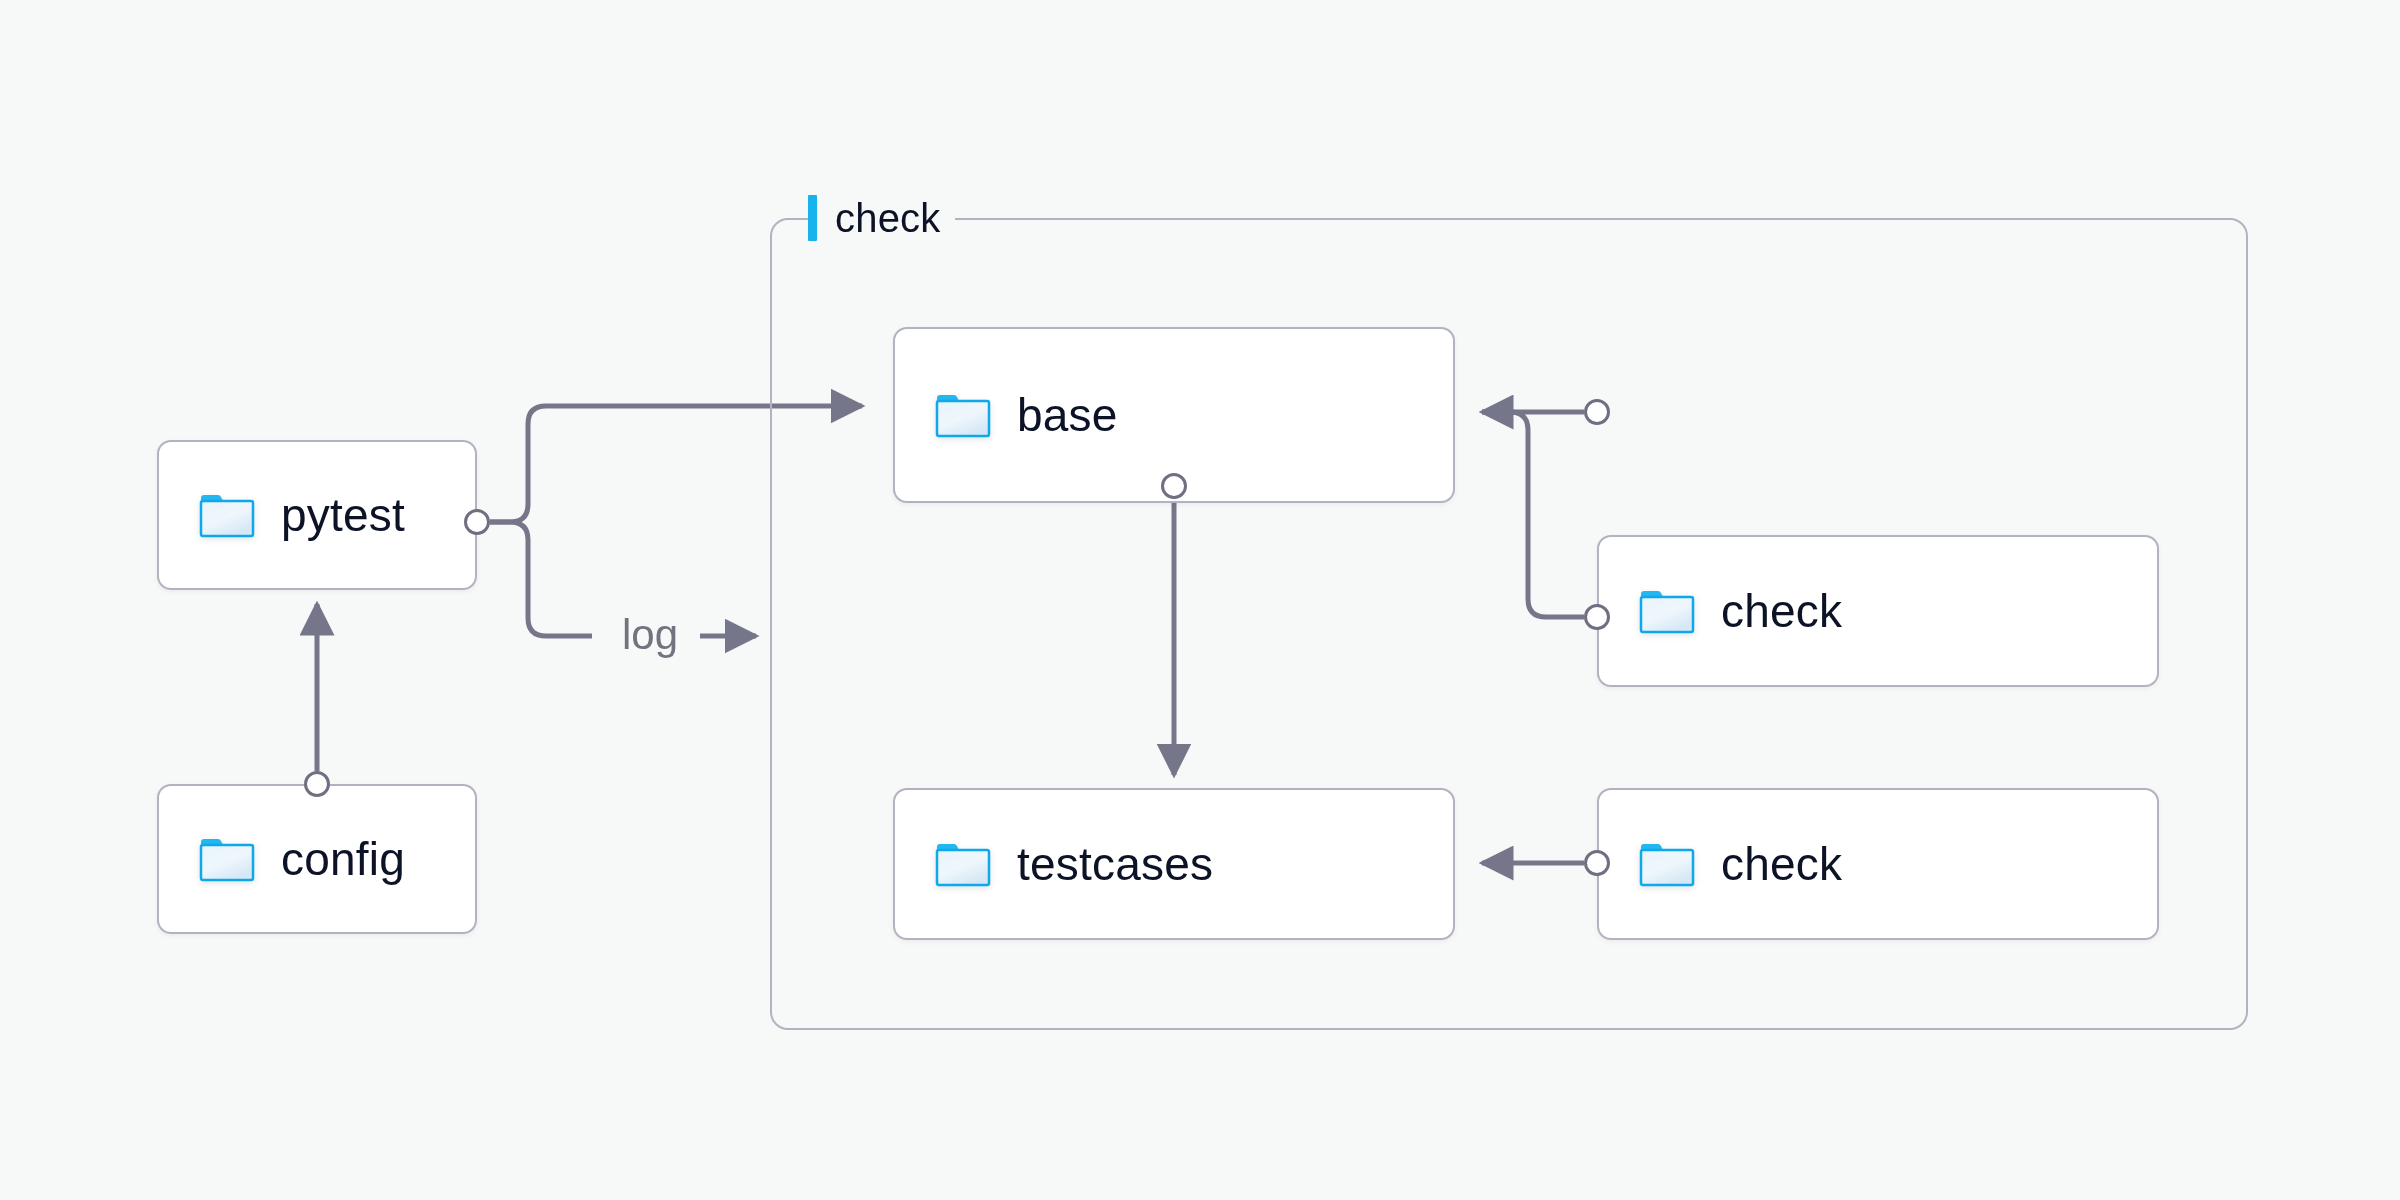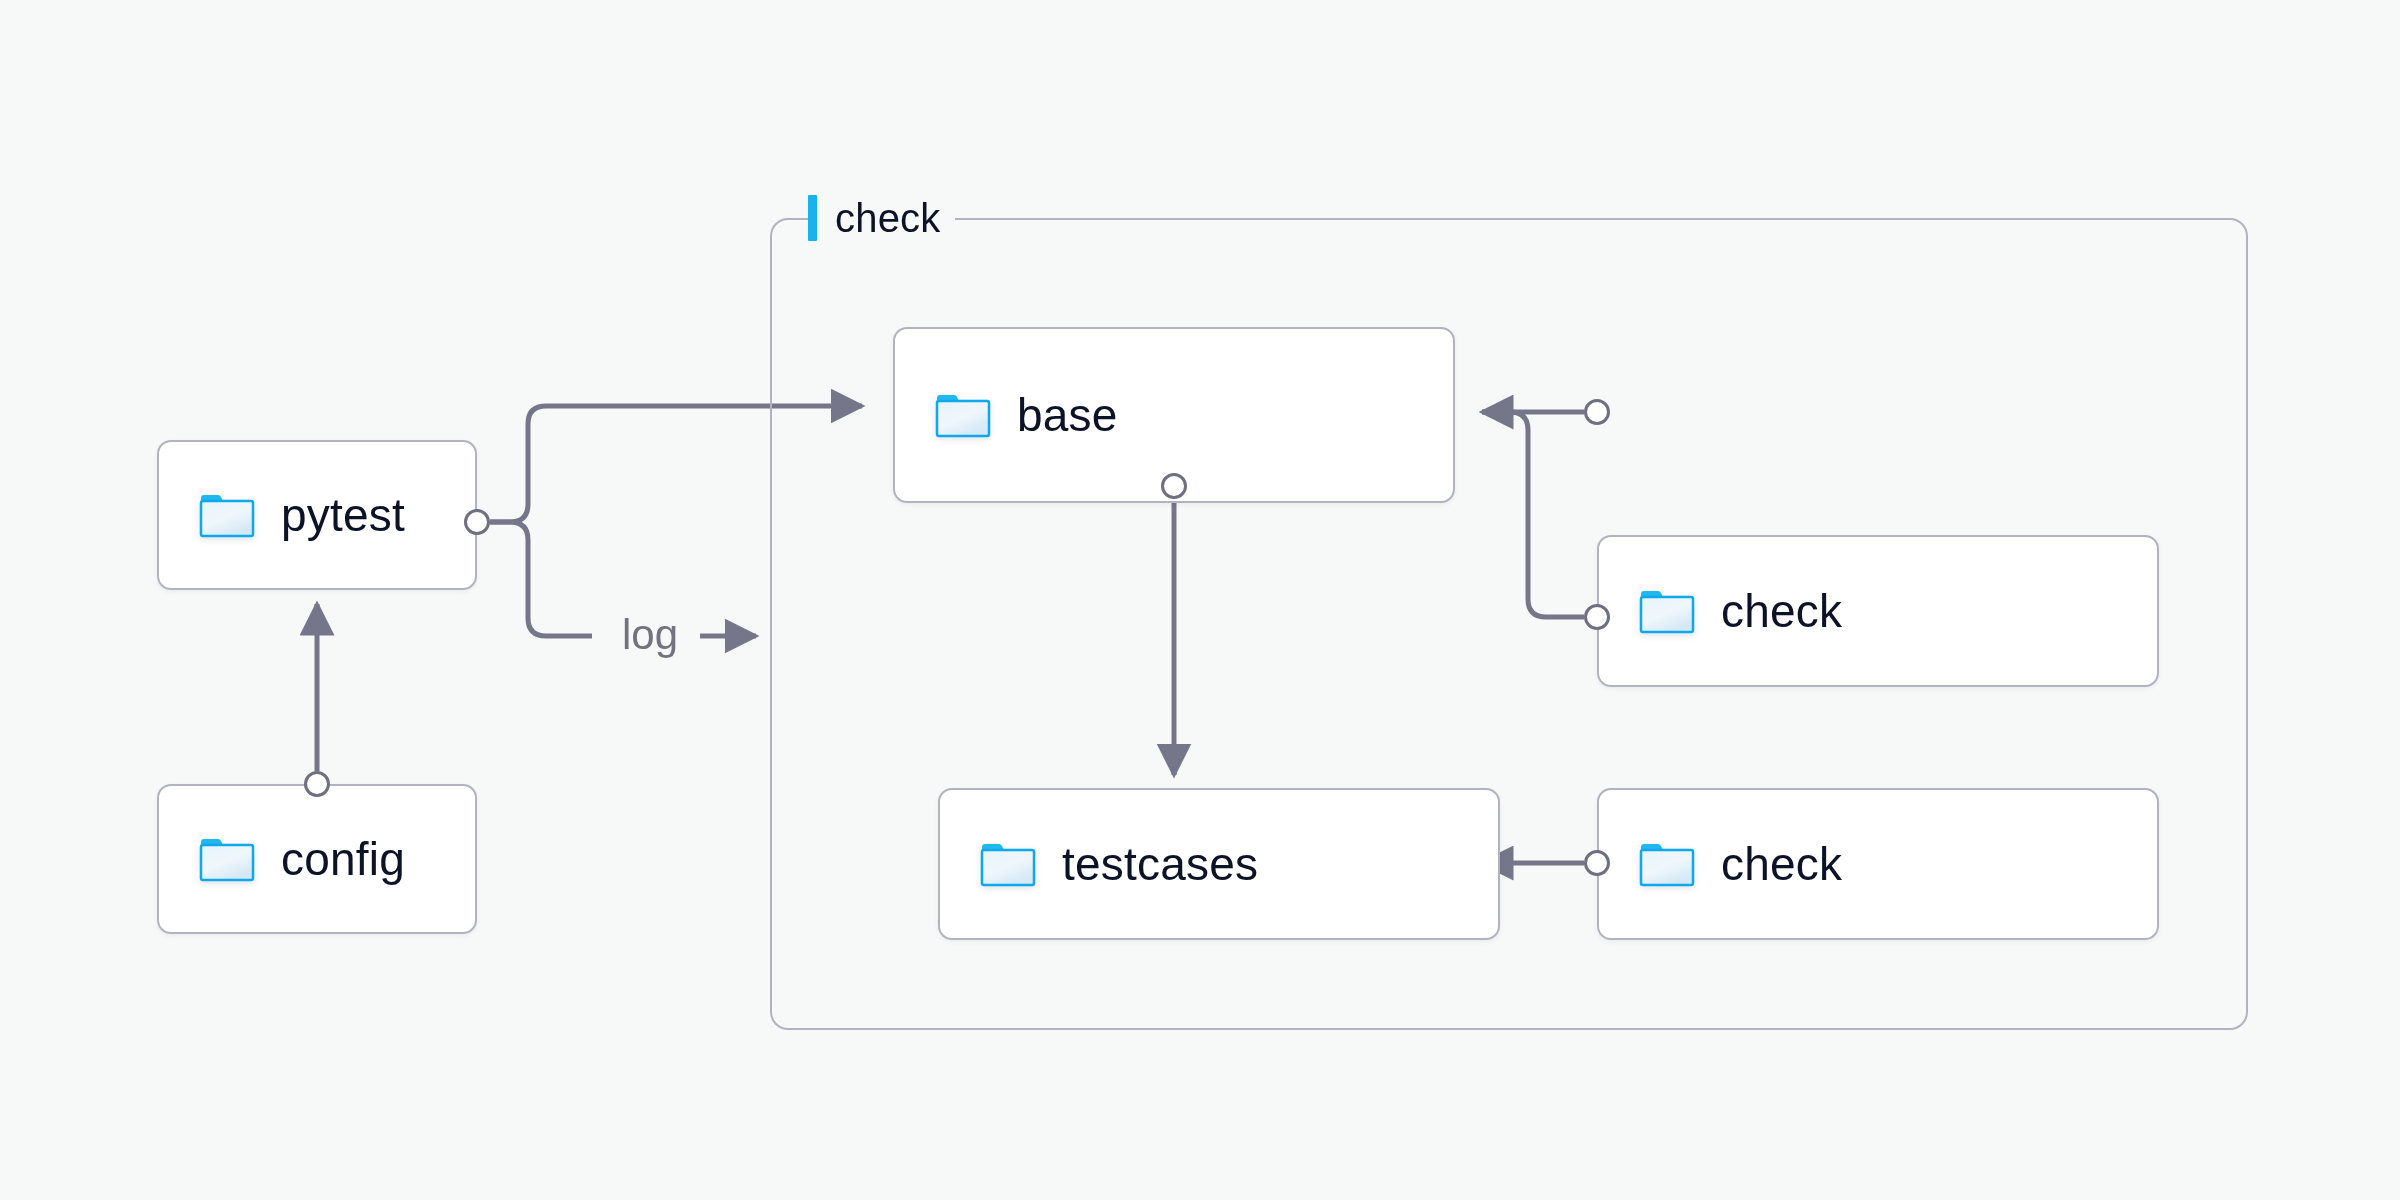--- a/index.html
+++ b/index.html
@@ -179,21 +179,21 @@
     <div class="node-inner">
       <svg class="folder-icon" viewBox="0 0 56 46">
         <path d="M2 10 L2 6 Q2 3 5 3 L19 3 Q21 3 22 5 L24 9 L30 9 Q32 9 32 11 L32 13 L2 13 Z" fill="#23b7f0"></path>
         <rect x="2" y="9" width="52" height="35" rx="2" fill="url(#folderBody)" stroke="#0fa8ea" stroke-width="2.5"></rect>
       </svg>
       <span class="node-label">base</span>
     </div>
   </div>
   <div class="port" style="left:1174px; top:486px;"></div>
 
-  <div class="node" style="left:893px; top:788px; width:562px; height:152px;margin-left:45px;">
+  <div class="node" style="left:893px; top:788px; width:562px; height:152px;">
     <div class="node-inner">
       <svg class="folder-icon" viewBox="0 0 56 46">
         <path d="M2 10 L2 6 Q2 3 5 3 L19 3 Q21 3 22 5 L24 9 L30 9 Q32 9 32 11 L32 13 L2 13 Z" fill="#23b7f0"></path>
         <rect x="2" y="9" width="52" height="35" rx="2" fill="url(#folderBody)" stroke="#0fa8ea" stroke-width="2.5"></rect>
       </svg>
       <span class="node-label">testcases</span>
     </div>
   </div>
 
   <div class="port" style="left:1597px; top:412px;"></div>

